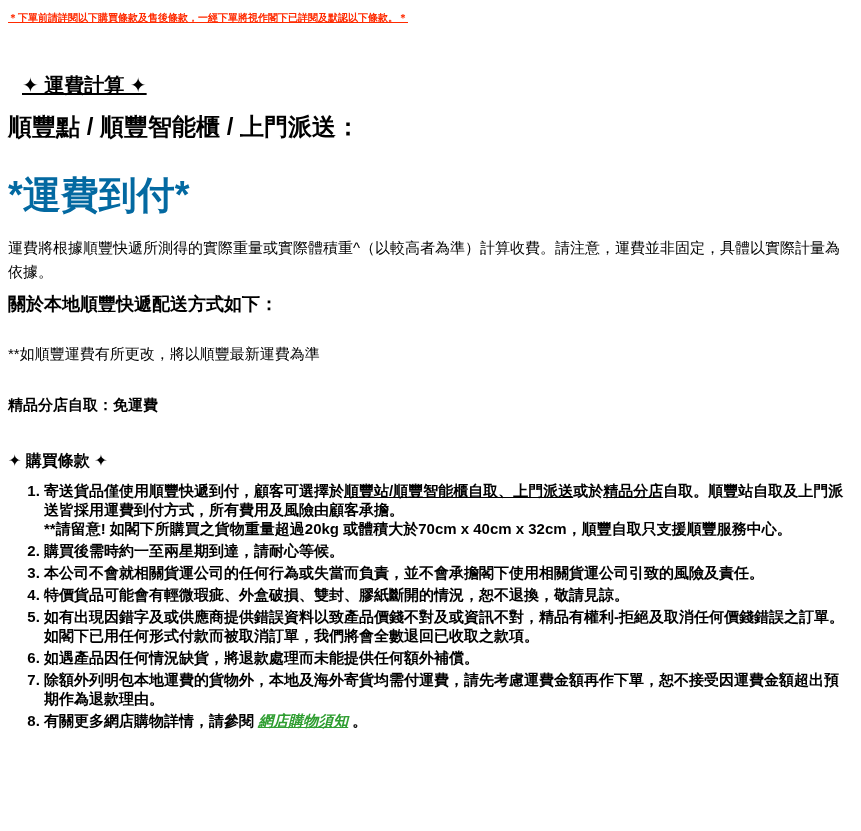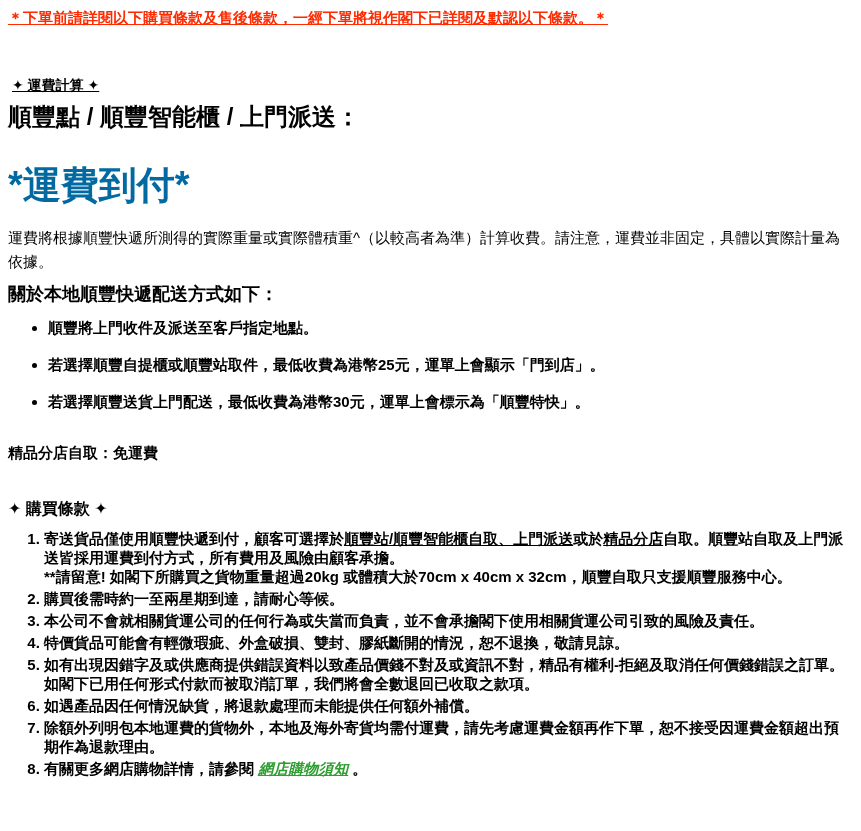--- a/index.html
+++ b/index.html
@@ -15,34 +15,34 @@
     color: #000000;
   }
   .page {
     padding: 8px 10px 0 8px;
     box-sizing: border-box;
   }
 
   
   .notice-banner {
     color: #ff2a00;
-    font-size: 15px;
+    font-size: 10px;
     font-weight: 700;
     text-decoration: underline;
     line-height: 20px;
     margin: 0 0 44px 0;
   }
 
   
   .ship-title {
-    font-size: 14px;
+    font-size: 20px;
     font-weight: 700;
     text-decoration: underline;
     line-height: 26px;
-    margin: 4px;
+    margin: 14px;
   }
   .ship-subtitle {
     font-size: 24px;
     font-weight: 700;
     line-height: 30px;
     margin: 1px 0 0 0;
   }
   .pay-on-arrival {
     color: #0369a1;
     font-size: 38px;
@@ -134,26 +134,22 @@
   <h2 class="ship-title">✦ 運費計算 ✦</h2>
 
   <h3 class="ship-subtitle">順豐點 / 順豐智能櫃 / 上門派送：</h3>
 
   <h1 class="pay-on-arrival">*運費到付*</h1>
 
   <p class="intro-para">運費將根據順豐快遞所測得的實際重量或實際體積重^（以較高者為準）計算收費。請注意，運費並非固定，具體以實際計量為依據。</p>
 
   <p class="delivery-heading">關於本地順豐快遞配送方式如下：</p>
 
-  <ul class="delivery-list">
-    <li>順豐將上門收件及派送至客戶指定地點。</li>
-    <li>若選擇順豐自提櫃或順豐站取件，最低收費為港幣25元，運單上會顯示「門到店」。</li>
-    <li>若選擇順豐送貨上門配送，最低收費為港幣30元，運單上會標示為「順豐特快」。</li>
-  </ul>
 
+  <p class="fee-note">**如順豐運費有所更改，將以順豐最新運費為準</p>
 
   <p class="pickup-free">精品分店自取：免運費</p>
 
   <h4 class="terms-title">✦ 購買條款 ✦</h4>
 
   <ol class="terms-list">
     <li>
       <span>寄送貨品僅使用順豐快遞到付，顧客可選擇於</span><span class="u">順豐站/順豐智能櫃自取、上門派送</span><span>或於</span><span class="u">精品分店</span><span>自取。順豐站自取及上門派送皆採用運費到付方式，所有費用及風險由顧客承擔。</span>
       <div class="term-warning">**請留意! 如閣下所購買之貨物重量超過20kg 或體積大於70cm x 40cm x 32cm，順豐自取只支援順豐服務中心。</div>
     </li>

